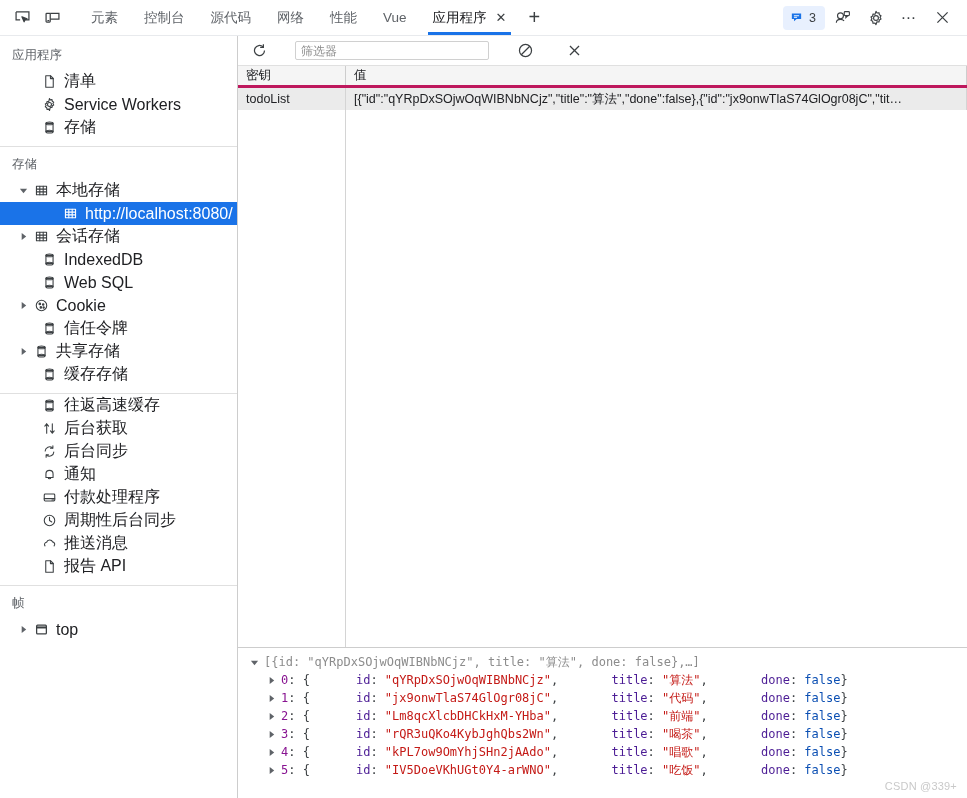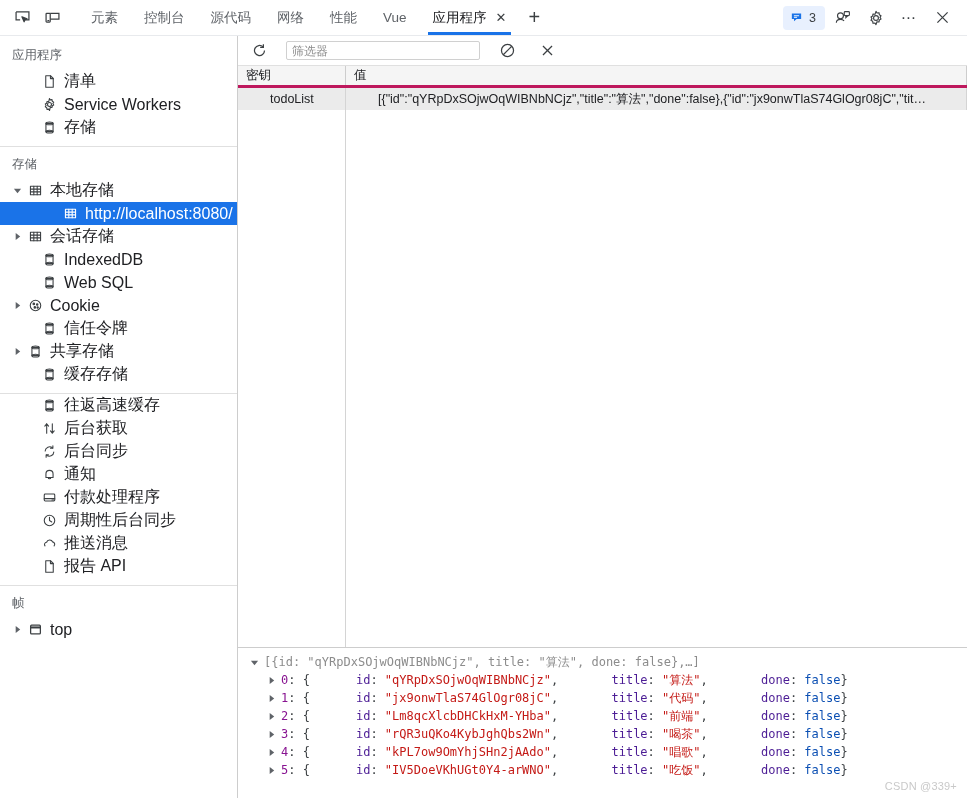--- a/index.html
+++ b/index.html
@@ -108,33 +108,33 @@
     font-size: 16px;
     color: #202124;
     white-space: nowrap;
   }
   .row.selected { background: #1a73e8; color: #ffffff; }
   .tw { width: 14px; min-width: 14px; display: flex; align-items: center; justify-content: center; }
   .tw svg { display: block; }
   .ico { width: 22px; min-width: 22px; display: flex; align-items: center; justify-content: center; }
   .ico svg { display: block; }
   .lbl { margin-left: 4px; overflow: hidden; text-overflow: ellipsis; }
-  .indent-0 { padding-left: 10px; }
+  .indent-0 { padding-left: 16px; }
   .indent-1 { padding-left: 24px; }
   .indent-2 { padding-left: 45px; }
 
   
   .main { flex: 1; display: flex; flex-direction: column; min-width: 0; background: #ffffff; }
   .mtoolbar {
     height: 30px; min-height: 30px;
     display: flex; align-items: center;
     padding: 0 8px;
     border-bottom: 1px solid #e0e0e0;
     background: #ffffff;
-    gap: 14px;
+    gap: 23px;
   }
   .mt-btn {
     width: 26px; height: 24px;
     display: flex; align-items: center; justify-content: center;
     cursor: pointer; border-radius: 3px;
   }
   .filter-input {
     width: 194px; height: 19px;
     border: 1px solid #d0d0d0;
     border-radius: 2px;
@@ -176,21 +176,21 @@
     color: #202124;
   }
   .td {
     display: flex; align-items: center;
     padding-left: 8px;
     border-right: 1px solid #d4d4d4;
     white-space: nowrap;
     overflow: hidden;
     text-overflow: ellipsis;
   }
-  .td span { overflow: hidden; text-overflow: ellipsis; white-space: nowrap; display:block; width: 100%; margin-left: 24px; }
+  .td span { overflow: hidden; text-overflow: ellipsis; white-space: nowrap; display:block; width: 100%; }
   .td.c1 { width: 108px; min-width: 108px; }
   .td.c2 { flex: 1; min-width: 0; }
   .grid-cols {
     position: absolute; top: 0; bottom: 0; left: 0; right: 0;
     pointer-events: none;
   }
   .grid-col-line {
     position: absolute; top: 0; bottom: 0;
     width: 1px; background: #d4d4d4;
   }

